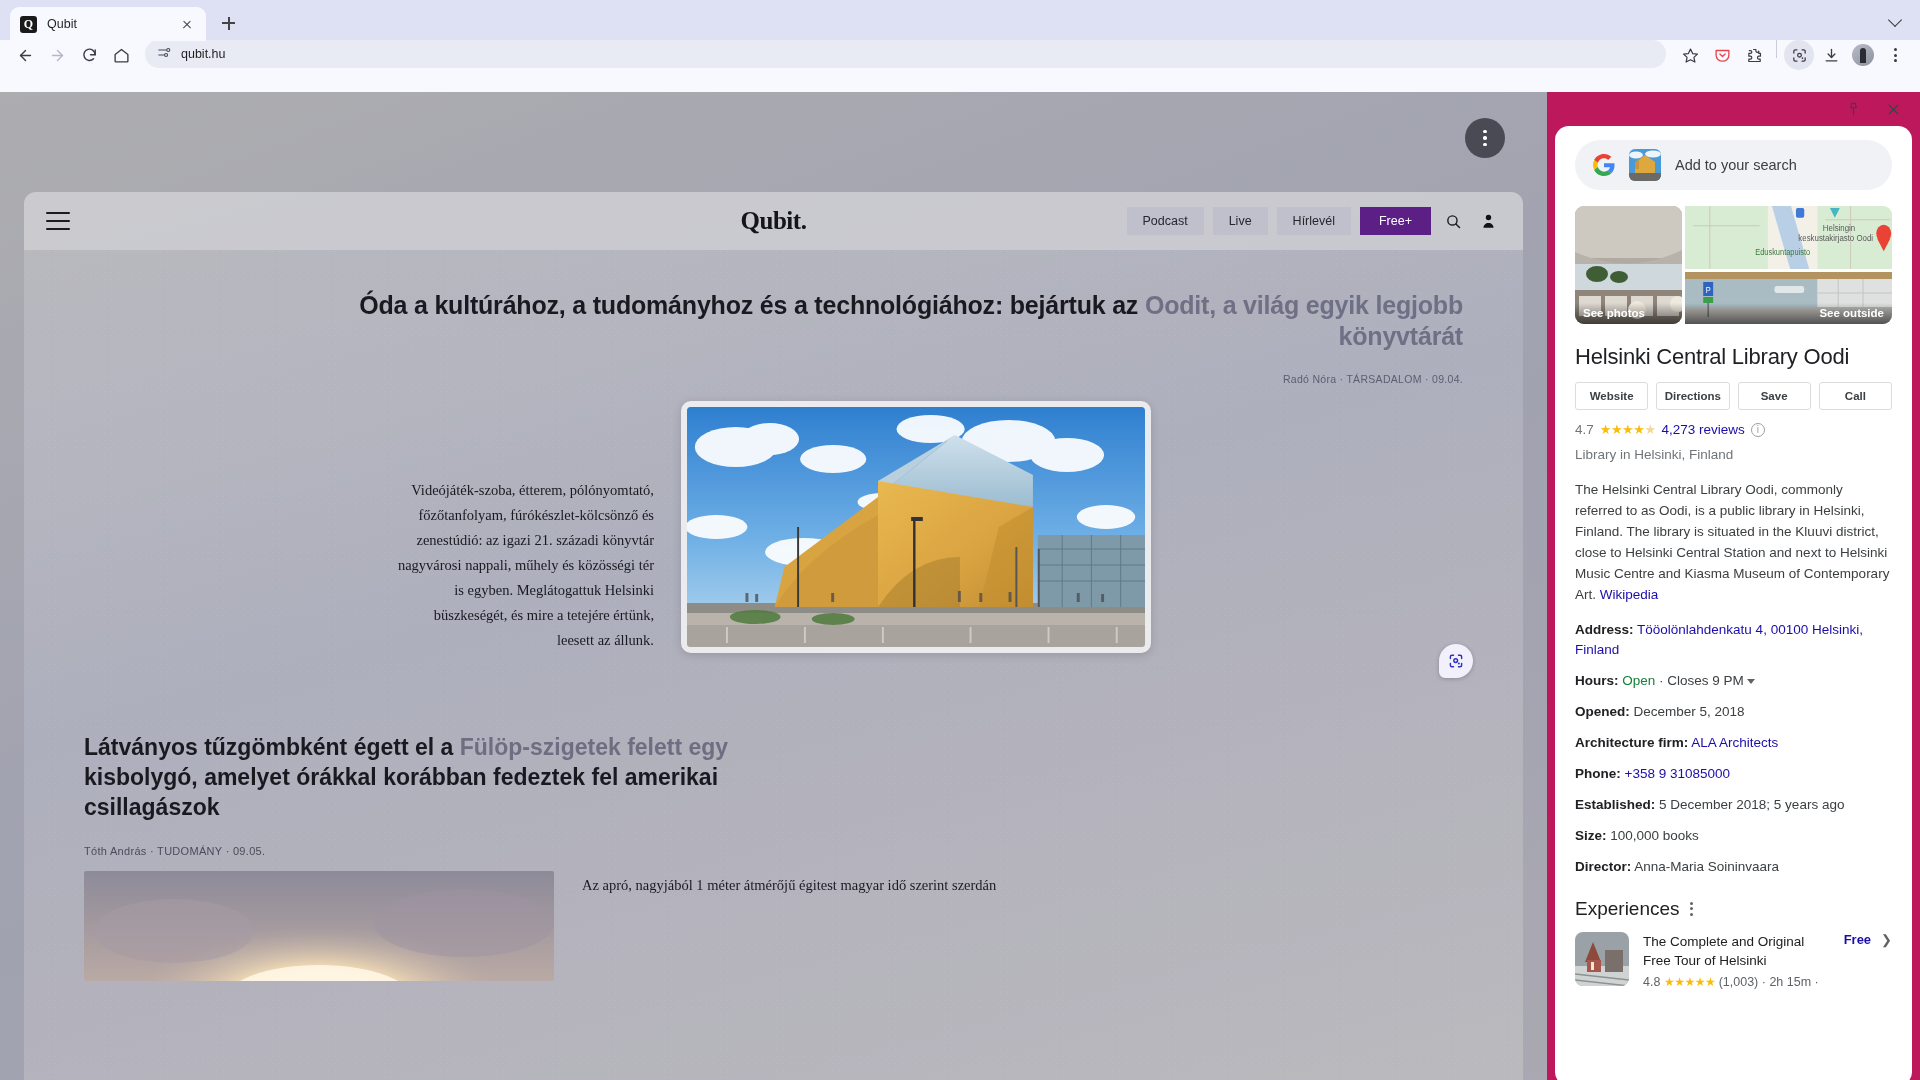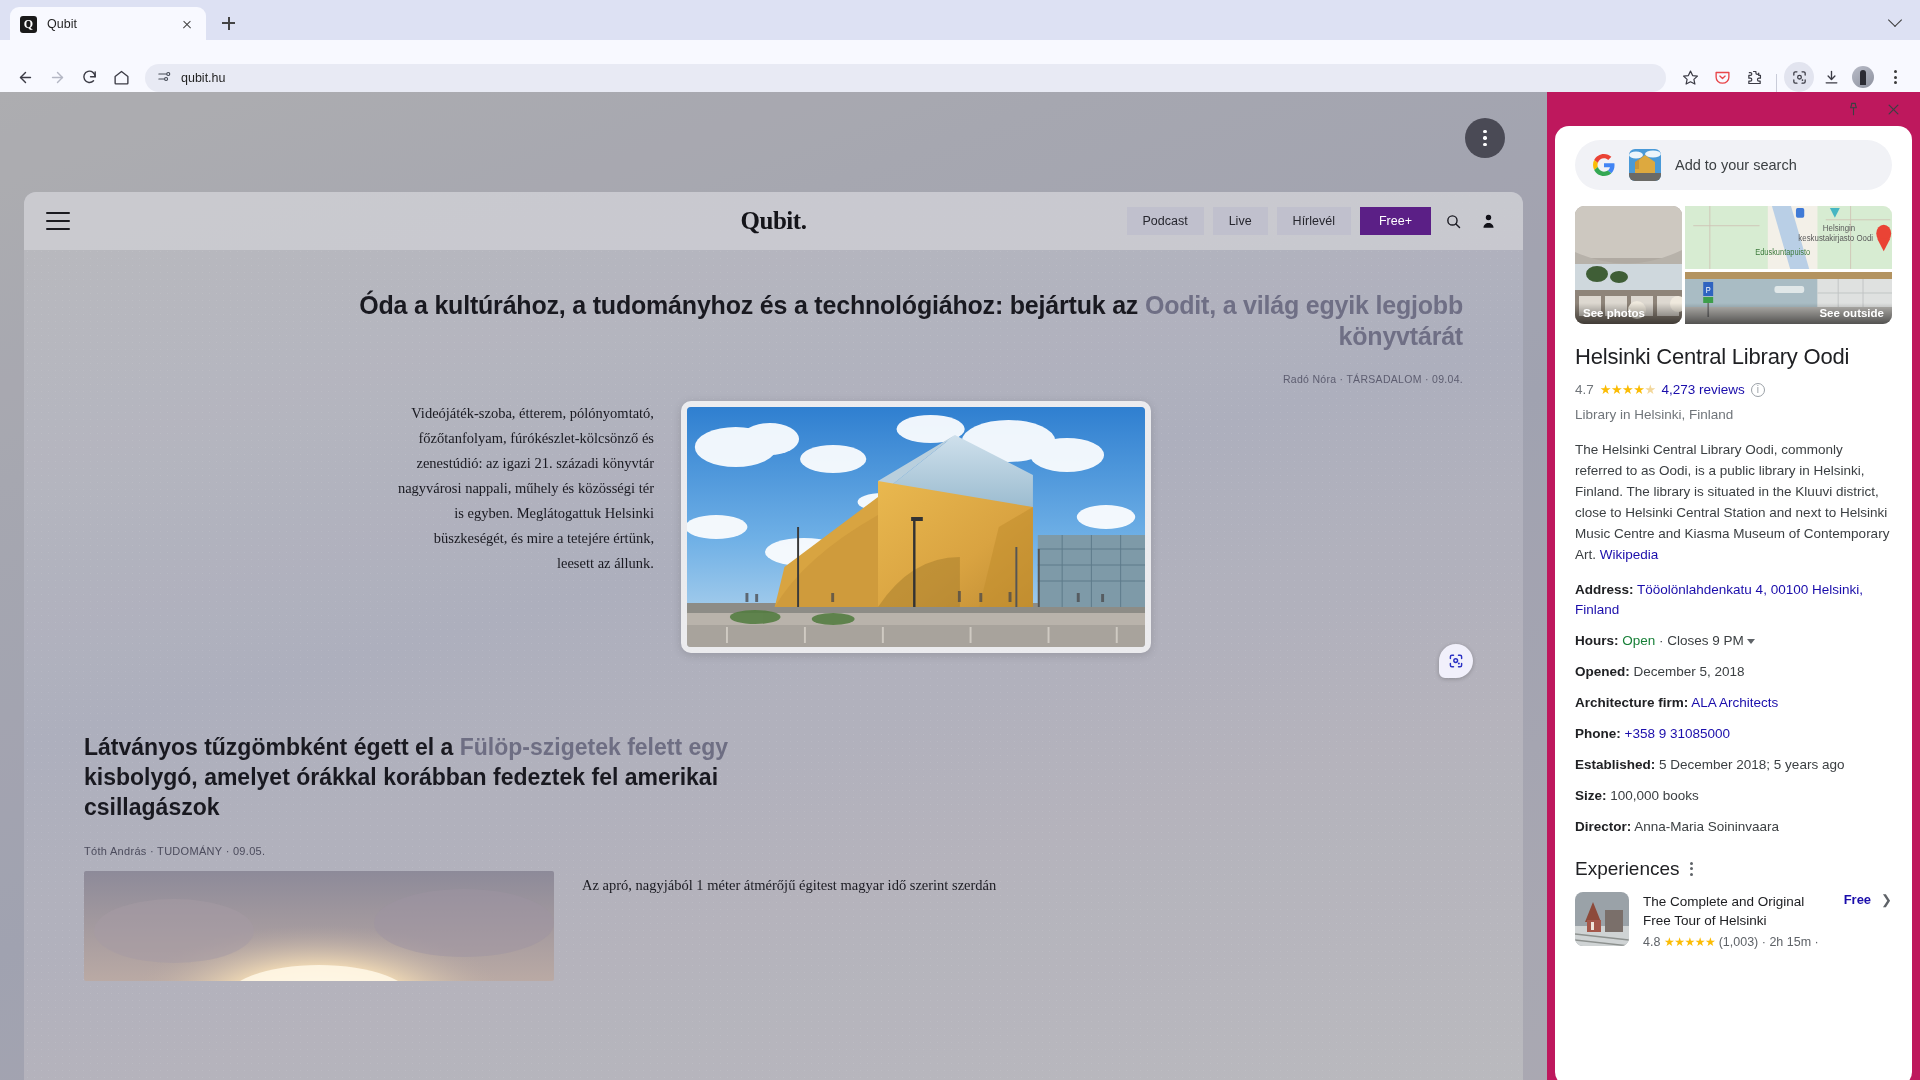--- a/index.html
+++ b/index.html
@@ -46,21 +46,21 @@
   .win-chevron {
     position: absolute; right: 14px; top: 9px; width: 20px; height: 20px; cursor: pointer;
   }
   .win-chevron::after {
     content:''; position:absolute; left:4px; top:6px; width:9px; height:9px;
     border-right:1.6px solid #3b3b3b; border-bottom:1.6px solid #3b3b3b;
     transform: rotate(45deg);
   }
 
   .toolbar {
-    height: 52px; background: #f8f9ff; display: flex; align-items: flex-end;
+    height: 52px; background: #f8f9ff; display: flex; align-items: flex-start;
     padding: 0 10px; gap: 2px;
   }
   .tb-btn {
     width: 30px; height: 30px; border-radius: 50%; display: flex;
     align-items: center; justify-content: center; cursor: pointer; flex: none;
   }
   .tb-btn svg { display:block; }
   .omnibox {
     flex: 1; height: 28px; background: #e8eaf4; border-radius: 14px;
     display: flex; align-items: center; gap: 9px; padding: 0 12px; margin: 0 7px;
@@ -133,21 +133,21 @@
   .article-wrap { position:relative; z-index:2; padding: 0 60px; }
   .headline {
     margin: 40px 0 0 0; text-align: right; font-size: 25px; line-height: 1.22;
     font-weight: 800; color:#191920; max-width: 1120px; margin-left:auto;
     letter-spacing:-0.2px;
   }
   .headline .dim { color:#6f6f85; }
   .byline { text-align:right; font-size: 10.5px; color:#5d5d70; margin-top: 22px;
     letter-spacing:.3px; }
 
-  .lead-row { display:flex; gap: 27px; margin-top: 16px; align-items:flex-start; }
+  .lead-row { display:flex; gap: 27px; margin-top: 16px; align-items:flex-end; }
   .lead-text {
     width: 260px; margin-left: 310px; text-align: right; font-size: 14.5px;
     line-height: 1.72; color:#191920; font-family:"Liberation Serif", serif;
     flex: none;
   }
   .lead-figure {
     width: 470px; flex: none; border-radius: 10px; overflow: hidden;
     border: 6px solid rgba(255,255,255,.75); position: relative;
     box-shadow: 0 2px 10px rgba(0,0,0,.15);
   }
@@ -632,20 +632,26 @@
                   <rect x="27" y="31" width="2" height="14" fill="#777"></rect>
                   <rect x="108" y="14" width="36" height="7" rx="3" fill="#eef1f1" opacity=".8"></rect>
                 </svg>
                 <div class="media-cap right">See outside</div>
               </div>
             </div>
           </div>
 
           <div class="place-title">Helsinki Central Library Oodi</div>
 
+          <div class="place-actions">
+            <div class="pa-btn">Website</div>
+            <div class="pa-btn">Directions</div>
+            <div class="pa-btn">Save</div>
+            <div class="pa-btn">Call</div>
+          </div>
 
           <div class="rating-row">
             <span>4.7</span>
             <span class="stars">★★★★<span style="color:#f3d79a">★</span></span>
             <span class="reviews-link">4,273 reviews</span>
             <span class="info-i">i</span>
           </div>
           <div class="place-cat">Library in Helsinki, Finland</div>
 
           <div class="desc">

